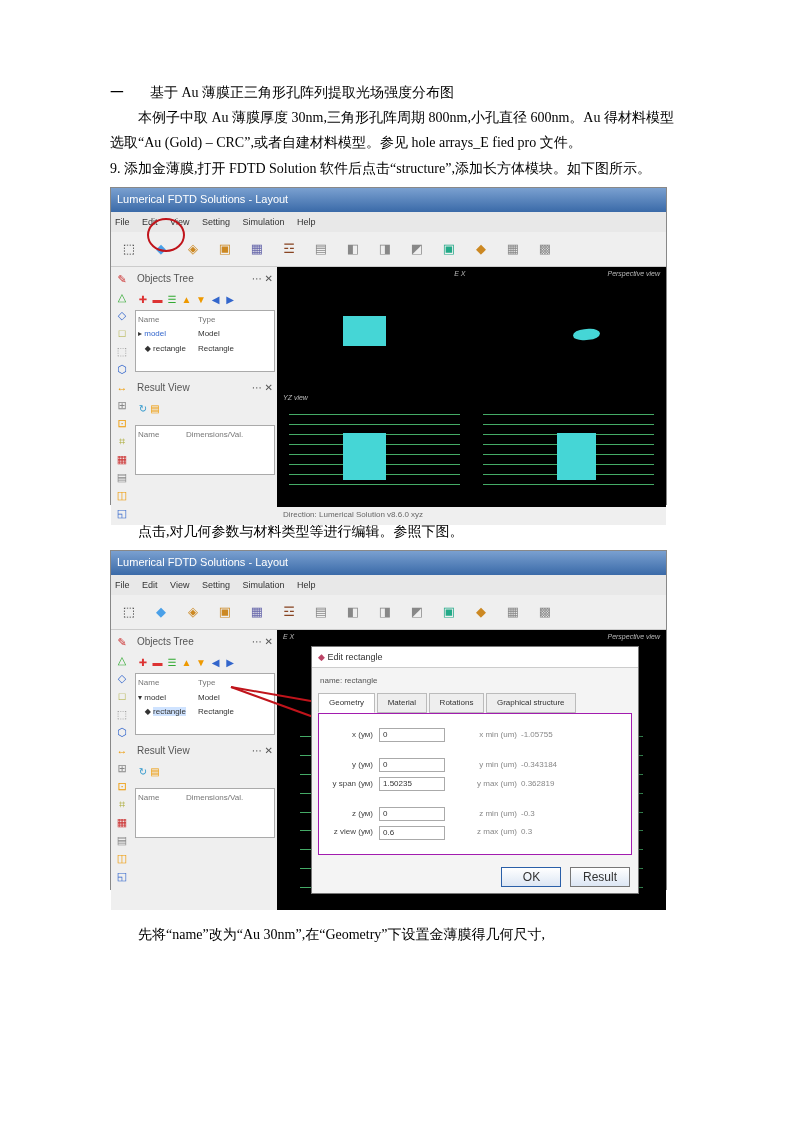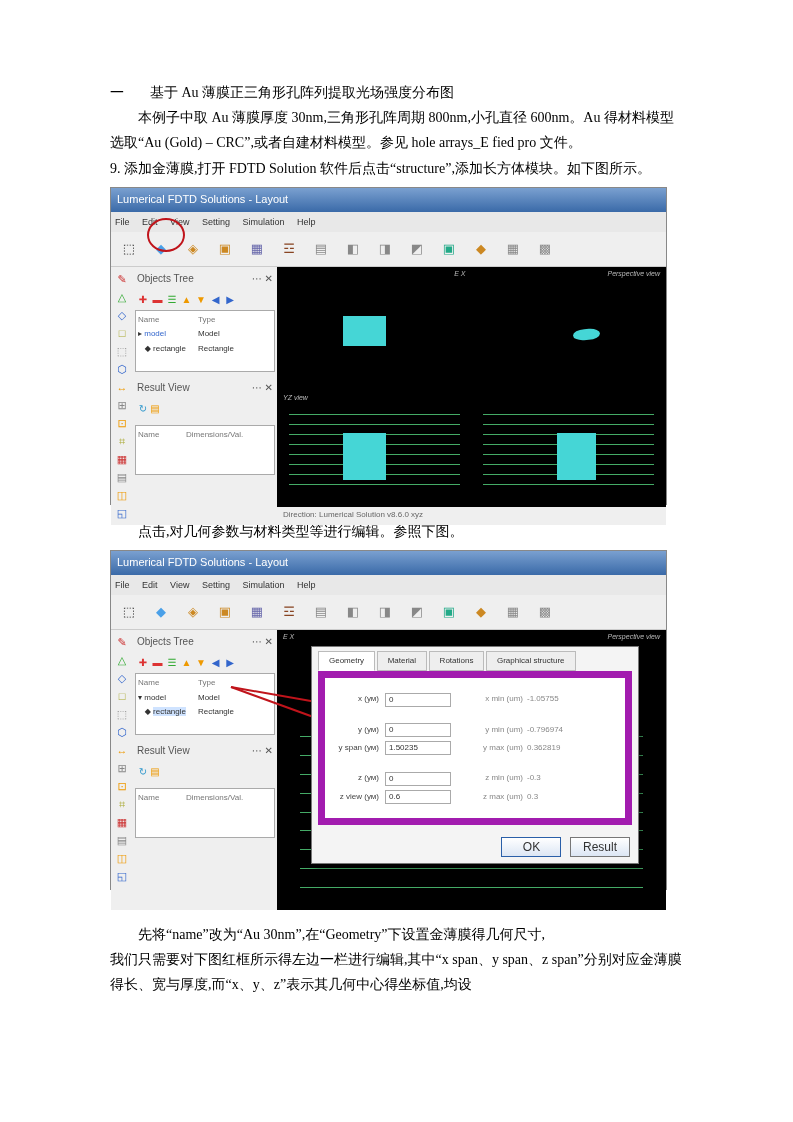--- a/index.html
+++ b/index.html
@@ -123,21 +123,21 @@
     position:absolute;
     background:#f4f4f4;
     border:1px solid #777;
     box-shadow: 4px 4px 6px rgba(0,0,0,0.4);
     font-size:9px;
   }
   .dialog .dtitle { background:#fff; border-bottom:1px solid #ccc; padding:2px 6px; font-size:9px; }
   .dialog .dtabs { padding:4px 6px 0 6px; }
   .dialog .dtab { display:inline-block; padding:2px 10px; border:1px solid #bbb; background:#eee; font-size:8px; margin-right:-1px; }
   .dialog .dtab.active { background:#fff; border-bottom:1px solid #fff; }
-  .dialog .dbody { background:#fff; margin:0 6px 6px 6px; border:7px solid #a21caf; padding:10px 8px; }
+  .dialog .dbody { background:#fff; margin:0 6px 6px 6px; border:1px solid #a21caf; padding:10px 8px; }
   .drow { display:flex; margin:4px 0; font-size:8px; align-items:center; }
   .drow .lab { width:46px; text-align:right; padding-right:6px; color:#444; }
   .drow .inp { width:58px; height:12px; border:1px solid #aaa; background:#fff; padding:0 3px; font-size:8px; line-height:12px; }
   .drow .gap { width:24px; }
   .drow .lab2 { width:48px; text-align:right; padding-right:4px; color:#888; }
   .drow .val2 { width:54px; color:#888; }
   .dbtns { text-align:right; padding:6px 8px; }
   .dbtn { display:inline-block; width:58px; height:18px; border:1px solid #777; background:linear-gradient(#fff,#dce6f4); text-align:center; line-height:18px; font-size:12px; margin-left:6px; }
   .dbtn.ok { border:1px solid #2a5fa8; }
 
@@ -439,41 +439,43 @@
               <div class="hl" style="top:84%"></div>
               <div class="hl" style="top:96%"></div>
           </div>
         </div>
       </div>
 
       <div class="arrow-line" style="left:120px; top:56px; width:120px; transform:rotate(20deg);"></div>
       <div class="arrow-line" style="left:120px; top:56px; width:120px; transform:rotate(10deg);"></div>
 
       <div class="dialog" style="left:200px; top:16px; width:326px;">
+        <div class="dtitle"><span style="color:#b46;">◆</span> <span>Edit rectangle</span></div>
+        <div style="padding:6px 8px 0 8px; font-size:8px; color:#555;">name: rectangle</div>
         <div class="dtabs">
           <span class="dtab active">Geometry</span>
           <span class="dtab">Material</span>
           <span class="dtab">Rotations</span>
           <span class="dtab">Graphical structure</span>
         </div>
         <div class="dbody" id="dlgrows">
             <div class="drow">
               <span class="lab">x (ум)</span>
               <span class="inp">0</span>
               <span class="gap"></span>
               <span class="lab2">x min (um)</span>
               <span class="val2">-1.05755</span>
             </div>
             <div style="height:8px;"></div>
             <div class="drow">
               <span class="lab">y (ум)</span>
               <span class="inp">0</span>
               <span class="gap"></span>
               <span class="lab2">y min (um)</span>
-              <span class="val2">-0.796974</span>
+              <span class="val2">-0.343184</span>
             </div>
             <div class="drow">
               <span class="lab">y span (ум)</span>
               <span class="inp">1.50235</span>
               <span class="gap"></span>
               <span class="lab2">y max (um)</span>
               <span class="val2">0.362819</span>
             </div>
             <div style="height:8px;"></div>
             <div class="drow">
@@ -494,15 +496,14 @@
         <div class="dbtns">
           <span class="dbtn ok">OK</span>
           <span class="dbtn">Result</span>
         </div>
       </div>
     </div>
   </div>
 
   <div style="height:18px;"></div>
   <div class="indent">先将“name”改为“Au 30nm”,在“Geometry”下设置金薄膜得几何尺寸,</div>
-  <div>我们只需要对下图红框所示得左边一栏进行编辑,其中“x span、y span、z span”分别对应金薄膜得长、宽与厚度,而“x、y、z”表示其几何中心得坐标值,均设</div>
 
 </div>
 
 </body></html>

